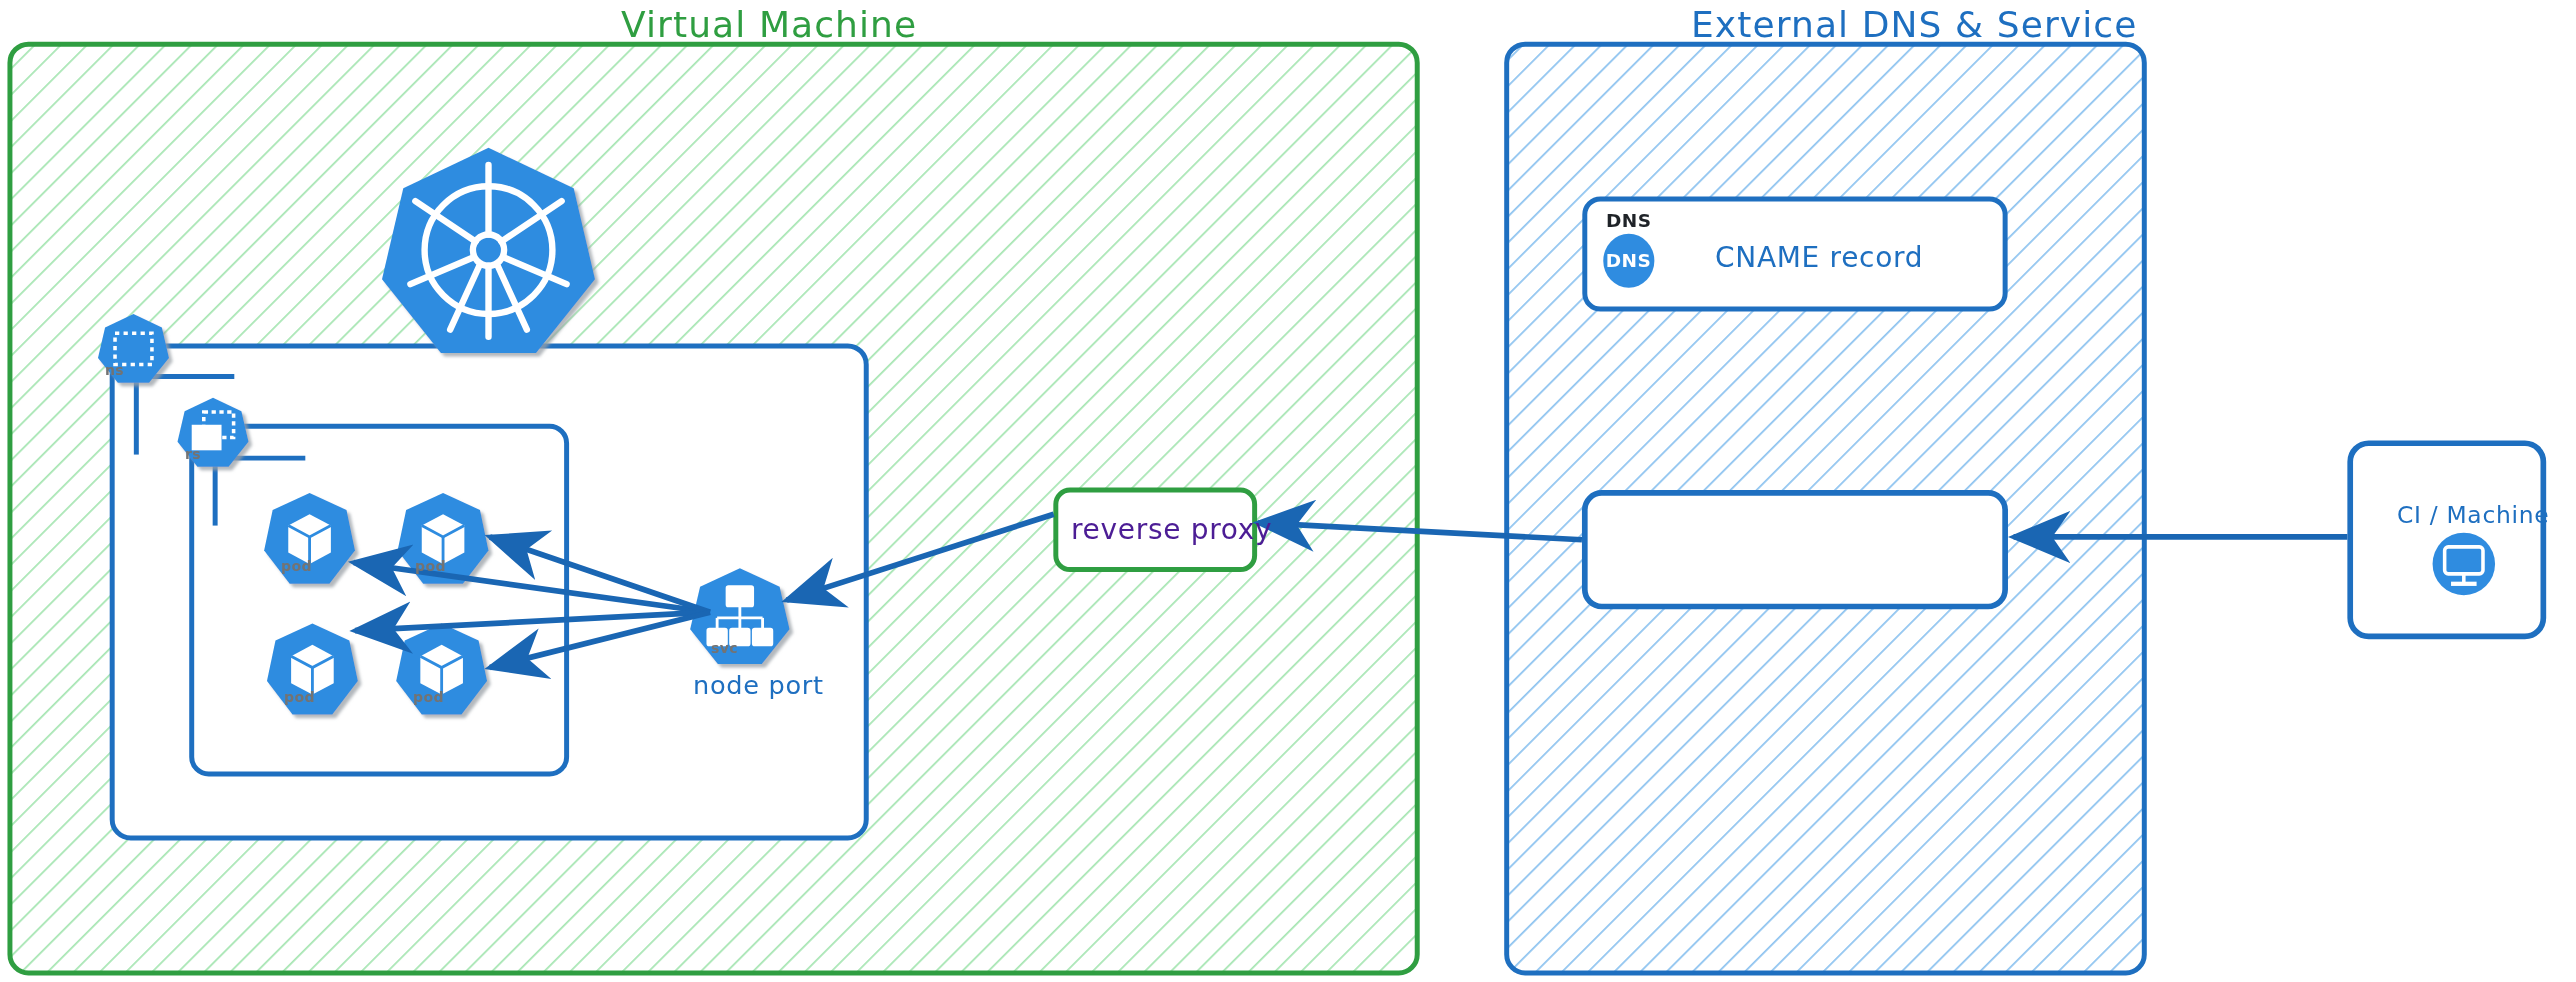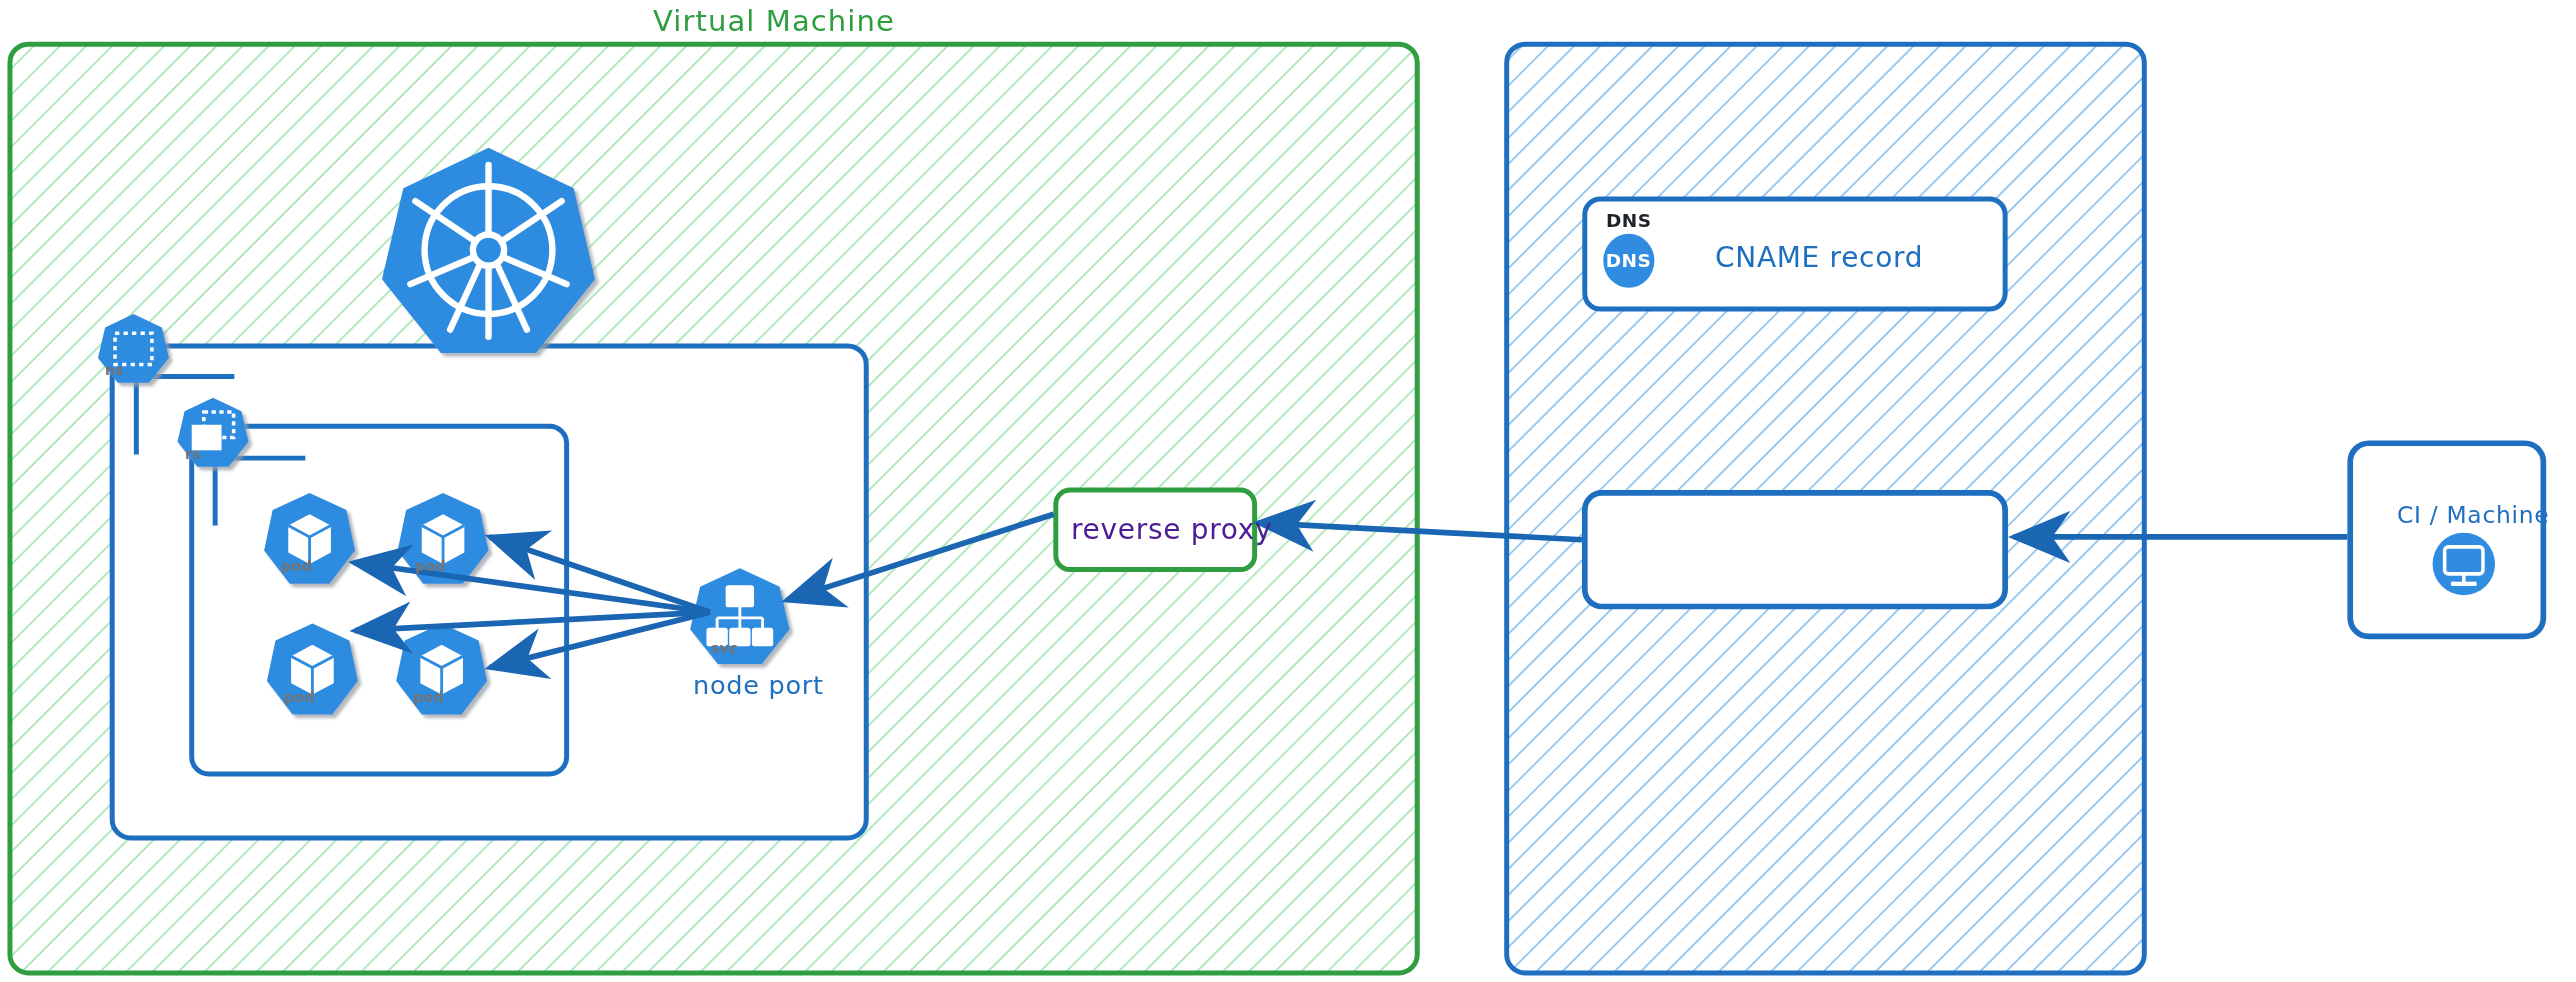--- a/index.html
+++ b/index.html
@@ -11,24 +11,23 @@
   svg#canvas{position:absolute;left:0;top:0;width:2576px;height:983px;}
 
   
   .lbl{
     position:absolute;
     font-family:"DejaVu Sans", sans-serif;
     white-space:nowrap;
     pointer-events:none;
   }
   .zone-title{
-    font-size:29px;
+    font-size:36px;
     font-weight:400;
     letter-spacing:1.1px;
-    margin-left:32px;
   }
   .zone-title.green{color:#2f9e41;}
   .zone-title.blue{color:#1e6fc0;}
 
   .box-label{
     font-size:28px;
     letter-spacing:0.7px;
   }
   .box-label.green{color:#4c1d95;}
   .box-label.blue{color:#1e6fc0;}
@@ -208,20 +207,21 @@
     <circle cx="3470" cy="794" r="44" fill="#2f8ce0"></circle>
     <rect x="3443" y="770" width="54" height="38" rx="5" fill="none" stroke="#ffffff" stroke-width="5"></rect>
     <line x1="3470" y1="808" x2="3470" y2="822" stroke="#ffffff" stroke-width="5"></line>
     <line x1="3452" y1="822" x2="3488" y2="822" stroke="#ffffff" stroke-width="6"></line>
   </g>
 
   <line x1="3306" y1="756" x2="2836" y2="756" stroke="#1a66b3" stroke-width="8" marker-end="url(#arrowBlue)"></line>
 </svg>
 
 <div class="lbl zone-title green" style="left:621px;top:4.3px;">Virtual Machine</div>
+<div class="lbl zone-title blue" style="left:1691px;top:4.3px;">External DNS &amp; Service</div>
 
 <div class="icon-cap" style="left:105px;top:362px;width:57px;">ns</div>
 <div class="icon-cap" style="left:185px;top:446px;width:57px;">rs</div>
 <div class="icon-cap" style="left:711px;top:640px;width:57px;">svc</div>
 
 <div class="icon-cap" style="left:281px;top:558px;width:57px;">pod</div>
 <div class="icon-cap" style="left:415px;top:558px;width:57px;">pod</div>
 <div class="icon-cap" style="left:284px;top:689px;width:57px;">pod</div>
 <div class="icon-cap" style="left:413px;top:689px;width:57px;">pod</div>
 

